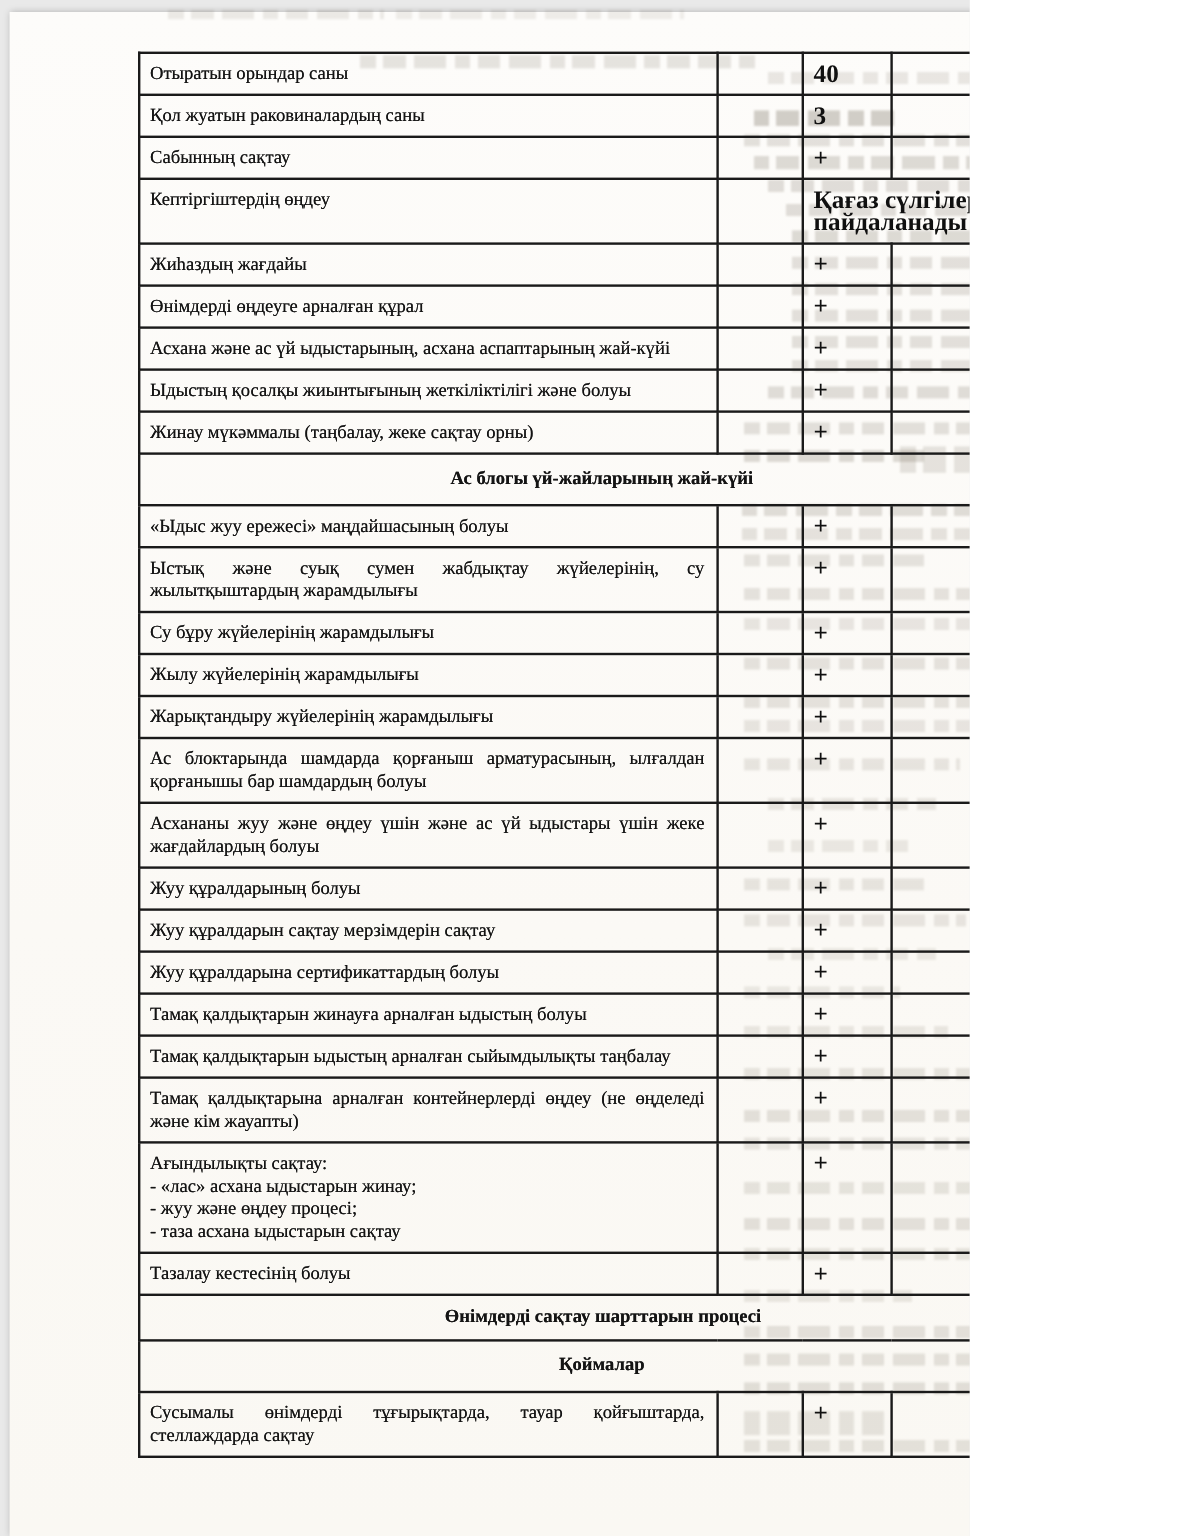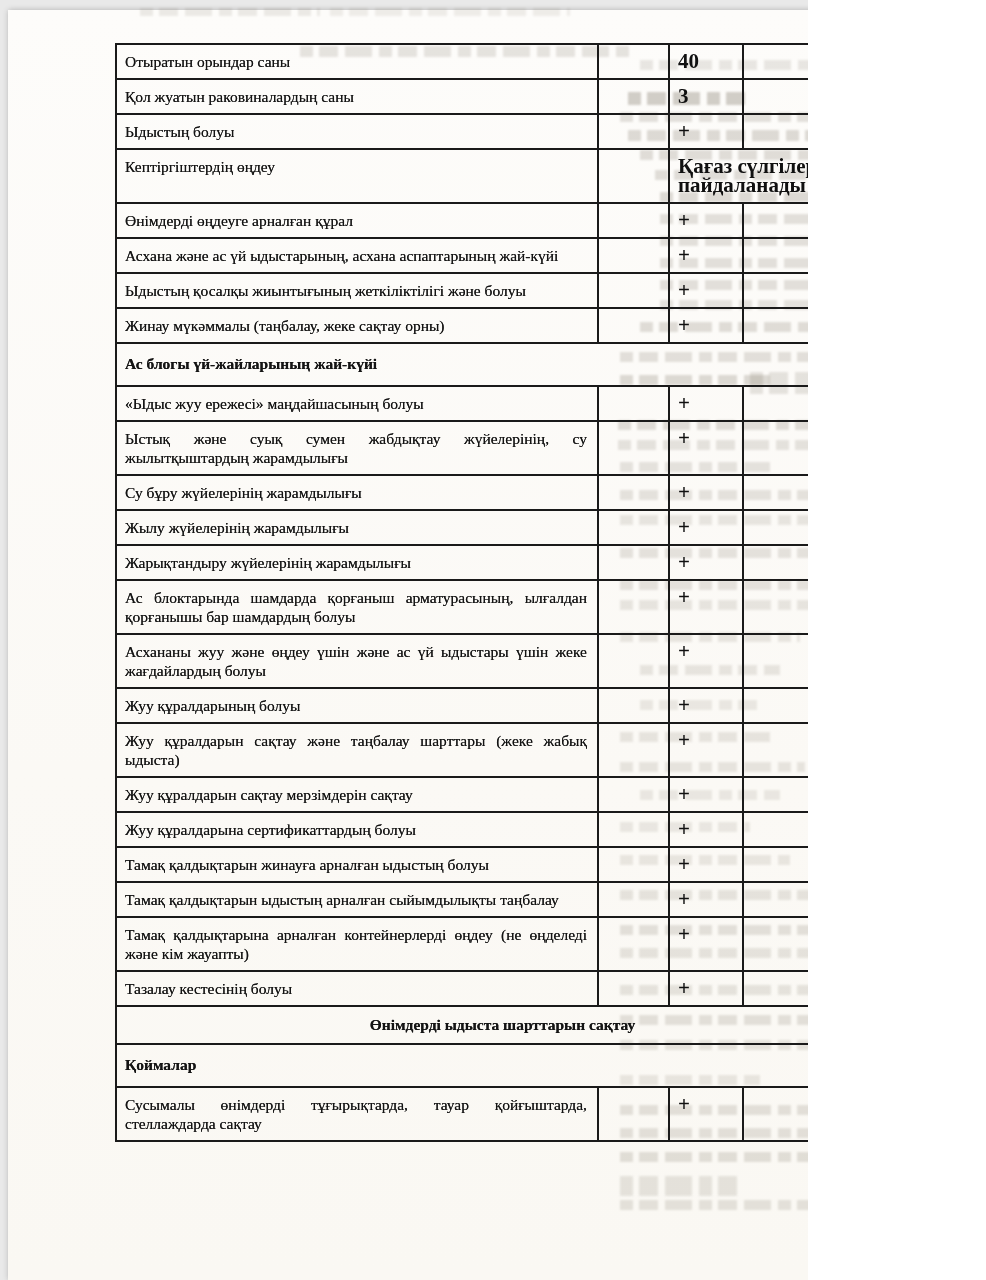--- a/index.html
+++ b/index.html
@@ -30,21 +30,21 @@
   #tbl td{border:2px solid #1a1a1a;vertical-align:top;background:transparent;}
   #tbl td.label{
     font-size:15.5px;line-height:19px;color:#141414;
     padding:7px 10px 7px 8px;text-align:justify;white-space:pre-line;
     text-shadow:0 0 .5px rgba(0,0,0,.8);
   }
   #tbl td.value{
     font-size:21px;line-height:19px;font-weight:bold;color:#101010;
     padding:7px 4px 7px 8px;text-align:left;
   }
-  #tbl td.section{font-weight:bold;text-align:left;padding:10px 10px 12px 8px;}
+  #tbl td.section{font-weight:bold;text-align:center;padding:10px 10px 12px 8px;}
   #tbl td.center{text-align:center;padding:8px 10px 9px;}
   
   #sticker-blob{
     position:absolute;left:850px;top:-62px;width:104px;height:152px;
     border-radius:50%;z-index:4;
   }
   #fold{
     position:absolute;left:836px;top:0;width:106px;height:104px;z-index:5;
     clip-path:polygon(27% 0%,100% 93%,100% 100%,4% 100%,4% 28%);
     background:linear-gradient(128deg,#ffffff 55%,#f0ede7 88%,#e3dfd6 100%);
@@ -141,32 +141,39 @@
           <td class=""></td>
         </tr>
         <tr>
           <td class="label">Қол жуатын раковиналардың саны</td>
           <td class=""></td>
           <td class="value">3</td>
           <td class=""></td>
           <td class=""></td>
         </tr>
         <tr>
-          <td class="label">Ыдыстың болуы</td>
+          <td class="label">Сабынның сақтау</td>
           <td class=""></td>
           <td class="value">+</td>
           <td class=""></td>
           <td class=""></td>
         </tr>
         <tr>
           <td class="label">Кептіргіштердің өңдеу</td>
           <td class=""></td>
           <td class="value" colspan="3">Қағаз  сүлгілерді пайдаланады</td>
         </tr>
         <tr>
+          <td class="label">Жиһаздың жағдайы</td>
+          <td class=""></td>
+          <td class="value">+</td>
+          <td class=""></td>
+          <td class=""></td>
+        </tr>
+        <tr>
           <td class="label">Өнімдерді өңдеуге арналған құрал</td>
           <td class=""></td>
           <td class="value">+</td>
           <td class=""></td>
           <td class=""></td>
         </tr>
         <tr>
           <td class="label">Асхана және ас үй ыдыстарының, асхана аспаптарының жай-күйі</td>
           <td class=""></td>
           <td class="value">+</td>
@@ -240,27 +247,20 @@
           <td class=""></td>
         </tr>
         <tr>
           <td class="label">Жуу құралдарының болуы</td>
           <td class=""></td>
           <td class="value">+</td>
           <td class=""></td>
           <td class=""></td>
         </tr>
         <tr>
-          <td class="label">Жуу құралдарын сақтау және таңбалау шарттары (жеке жабық ыдыста)</td>
-          <td class=""></td>
-          <td class="value">+</td>
-          <td class=""></td>
-          <td class=""></td>
-        </tr>
-        <tr>
           <td class="label">Жуу құралдарын сақтау мерзімдерін сақтау</td>
           <td class=""></td>
           <td class="value">+</td>
           <td class=""></td>
           <td class=""></td>
         </tr>
         <tr>
           <td class="label">Жуу құралдарына сертификаттардың болуы</td>
           <td class=""></td>
           <td class="value">+</td>
@@ -282,28 +282,38 @@
           <td class=""></td>
         </tr>
         <tr>
           <td class="label">Тамақ қалдықтарына арналған контейнерлерді өңдеу (не өңделеді және кім жауапты)</td>
           <td class=""></td>
           <td class="value">+</td>
           <td class=""></td>
           <td class=""></td>
         </tr>
         <tr>
+          <td class="label">Ағындылықты сақтау:
+- «лас» асхана ыдыстарын жинау;
+- жуу және өңдеу процесі;
+- таза асхана ыдыстарын сақтау</td>
+          <td class=""></td>
+          <td class="value">+</td>
+          <td class=""></td>
+          <td class=""></td>
+        </tr>
+        <tr>
           <td class="label">Тазалау кестесінің болуы</td>
           <td class=""></td>
           <td class="value">+</td>
           <td class=""></td>
           <td class=""></td>
         </tr>
         <tr>
-          <td class="label section center" colspan="5">Өнімдерді ыдыста шарттарын сақтау</td>
+          <td class="label section center" colspan="5">Өнімдерді сақтау шарттарын процесі</td>
         </tr>
         <tr>
           <td class="label section" colspan="5">Қоймалар</td>
         </tr>
         <tr>
           <td class="label">Сусымалы өнімдерді тұғырықтарда, тауар қойғыштарда, стеллаждарда сақтау</td>
           <td class=""></td>
           <td class="value">+</td>
           <td class=""></td>
           <td class=""></td>

